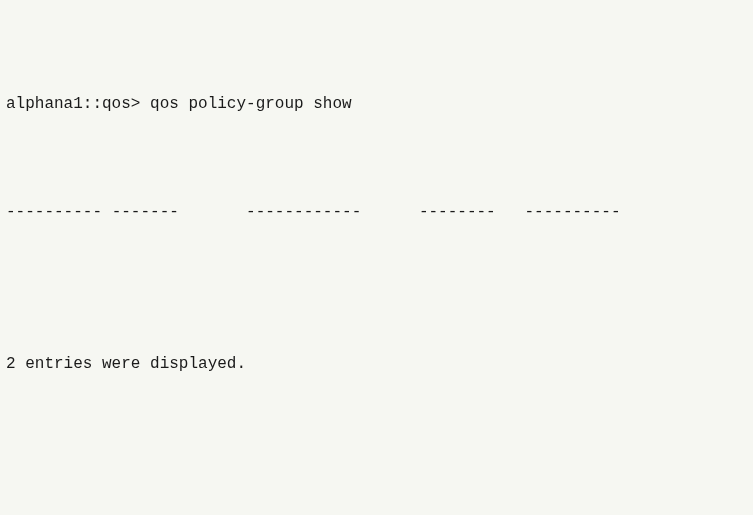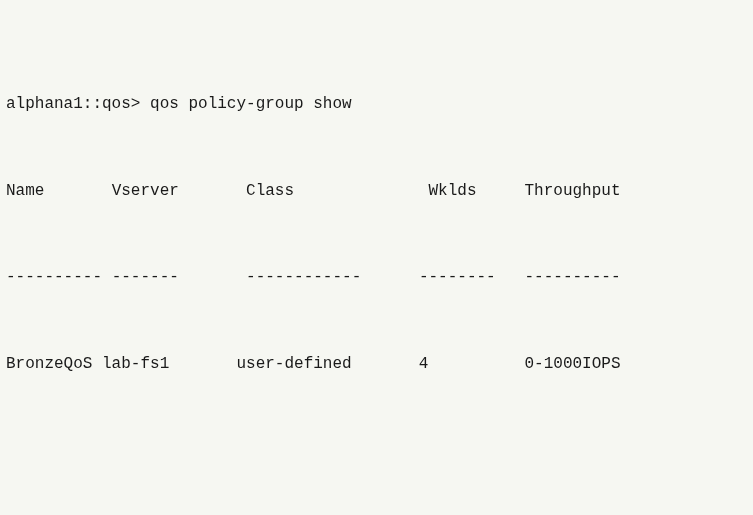--- a/index.html
+++ b/index.html
@@ -17,26 +17,26 @@
     .row span, .prompt-line span, .sep-line span, .footer span { display: inline; }
   </style>
 </head>
 <body>
 
 <div class="term">
 
   
   <div class="prompt-line"><span>alphana1::qos&gt;</span><span> qos policy-group show</span></div>
 
-  <div class="row"><span>Name       </span><span>Vserver       </span><span>Class              </span><span>Wklds     </span><span>Throughput</span></div>
 
   <div class="sep-line"><span>---------- </span><span>-------       </span><span>------------      </span><span>--------   </span><span>----------</span></div>
 
-  <div id="qos-rows"><div class="row">BronzeQoS lab-fs1       user-defined       4          0-1000IOPS</div></div>
+  <div id="qos-rows"></div>
 
+  <div class="footer">2 entries were displayed.</div>
 
   
   
 
   
   
 
   
 
   

